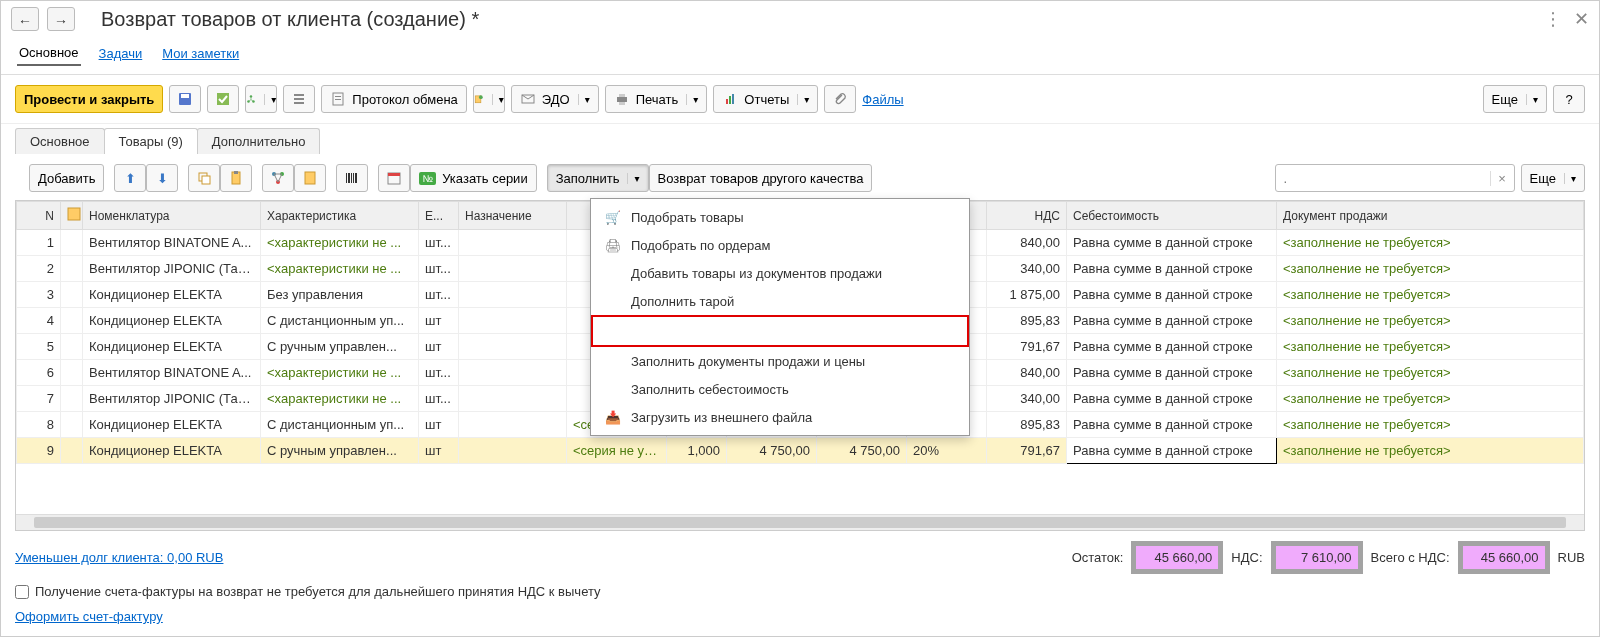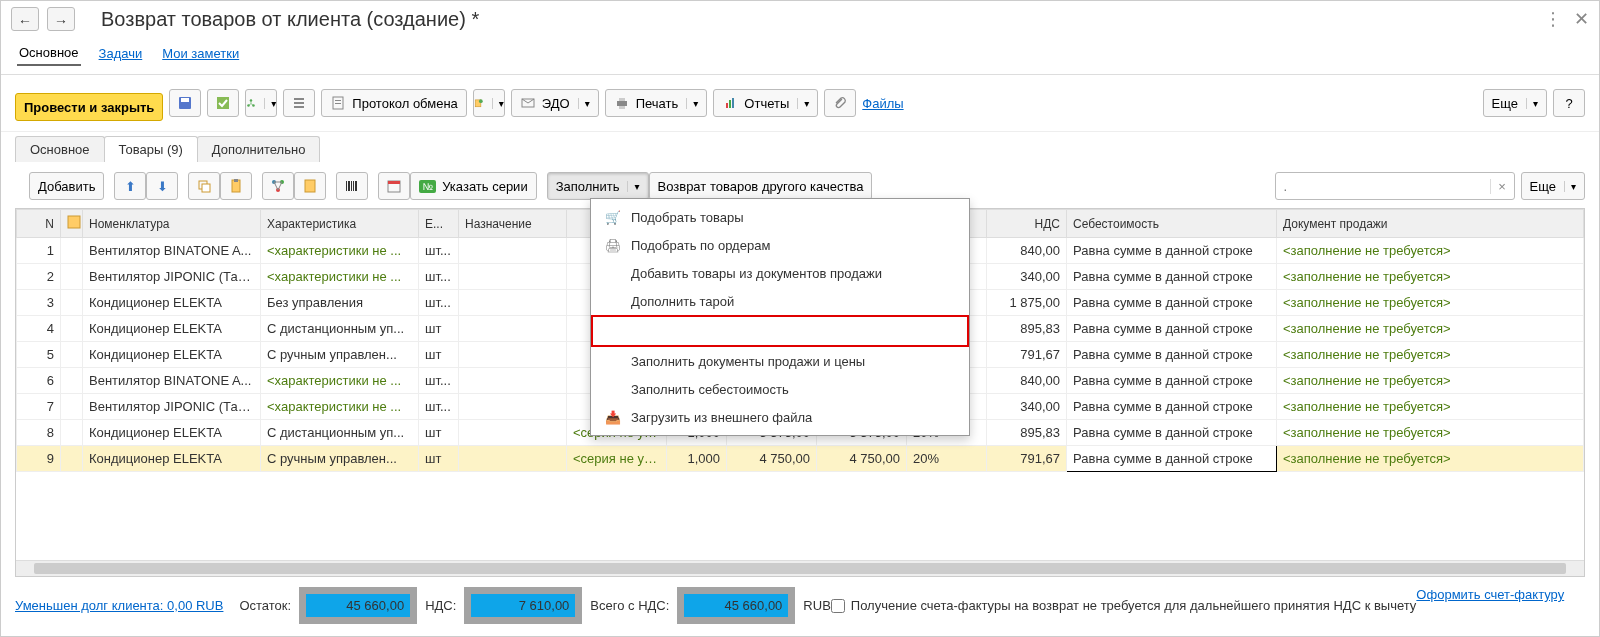--- a/index.html
+++ b/index.html
@@ -10,42 +10,42 @@
   .title { font-size: 20px; margin-left: 18px; }
   .spacer { flex:1; }
   .win-actions { display:flex; gap:12px; color:#888; font-size:18px; }
   .win-actions span { cursor:pointer; }
   .top-tabs { display:flex; gap:16px; padding: 4px 16px 8px 16px; border-bottom: 1px solid #ddd; }
   .top-tab { border:none; background:none; padding:4px 2px; cursor:pointer; font-size:13px; }
   .top-tab.active { font-weight:normal; border-bottom:2px solid #666; }
   .top-tab.link { color:#0066cc; text-decoration: underline; }
   .toolbar { display:flex; align-items:center; gap:6px; padding:10px 14px; border-bottom:1px solid #eee; flex-wrap: wrap; }
   .btn { border:1px solid #bbb; background:#f8f8f8; border-radius:3px; height:28px; padding:0 8px; display:inline-flex; align-items:center; gap:6px; cursor:pointer; font-size:13px; }
-  .btn.yellow { background:#ffdb4d; border-color:#d4a800; font-weight:bold;margin-top:8px; }
+  .btn.yellow { background:#ffdb4d; border-color:#d4a800; font-weight:bold; }
   .btn.icon { width:32px; justify-content:center; padding:0; }
   .btn .caret { font-size:10px; border-left:1px solid #ccc; padding-left:6px; margin-left:2px; }
   .icon-svg { width:16px; height:16px; }
   .link-a { color:#0066cc; text-decoration:underline; cursor:pointer; }
   .section-tabs { display:flex; padding: 4px 14px 0 14px; }
   .section-tab { border:1px solid #ccc; border-bottom:none; background:#f2f2f2; padding:5px 14px; cursor:pointer; border-radius:3px 3px 0 0; margin-right:-1px; font-size:13px; }
   .section-tab.active { background:#fff; position:relative; z-index:1; }
   .grid-toolbar { display:flex; align-items:center; gap:0; padding:10px 14px 8px 28px; position:relative; }
   .grid-wrap { margin:0 14px; border:1px solid #ccc; position:relative; flex:1; display:flex; flex-direction:column; min-height:0; }
   .grid { width:100%; border-collapse:collapse; table-layout:fixed; }
   .grid th { background:#f0f0f0; border:1px solid #ddd; padding:5px 6px; text-align:left; font-weight:normal; font-size:12px; overflow:hidden; white-space:nowrap; text-overflow:ellipsis; }
   .grid td { border:1px solid #eee; padding:5px 6px; font-size:13px; overflow:hidden; white-space:nowrap; text-overflow:ellipsis; }
   .grid .num { text-align:right; }
   .placeholder { color:#4d7c0f; }
   .row-sel td { background:#fdf3c7; }
   .row-sel .cell-focus { background:#fff; border:1px solid #000; }
   .scroll-track { height:16px; background:#eee; border-top:1px solid #ddd; position:relative; }
   .scroll-thumb { position:absolute; left:18px; right:18px; top:2px; bottom:2px; background:#ccc; border-radius:2px; }
-  .footer { padding:10px 14px 12px 14px; display:flex; flex-direction:row; }
+  .footer { padding:10px 14px 12px 14px; display:flex; flex-direction:column; gap:10px; }
   .totals-row { display:flex; align-items:center; gap:8px; }
-  .total-input { border:7px solid #a3a3a3; background:#0ea5e9; padding:4px 6px; text-align:right; width:118px; }
+  .total-input { border:5px solid #a3a3a3; background:#f0abfc; padding:4px 6px; text-align:right; width:92px; }
   .chk-row { display:flex; align-items:center; gap:6px; }
   input[type=checkbox] { width:14px; height:14px; }
   .search-box { display:flex; align-items:center; border:1px solid #bbb; border-radius:3px; height:28px; width:240px; background:#fff; margin-left:auto; }
   .search-box input { border:none; flex:1; padding:0 8px; font-size:13px; outline:none; }
   .search-box .clear { width:24px; text-align:center; cursor:pointer; color:#888; border-left:1px solid #ddd; }
   .dropdown { position:absolute; top:198px; left:590px; width:380px; background:#fff; border:1px solid #999; box-shadow:0 4px 10px rgba(0,0,0,.2); z-index:10; padding:4px 0; }
   .dd-item { display:flex; align-items:center; gap:10px; padding:6px 14px; cursor:pointer; font-size:13px; }
   .dd-item.highlight { border:2px solid #e00000; background:#fff; }
   .dd-icon { width:16px; height:16px; display:flex; align-items:center; justify-content:center; color:#777; }
   .flex-fill { flex:1; }

